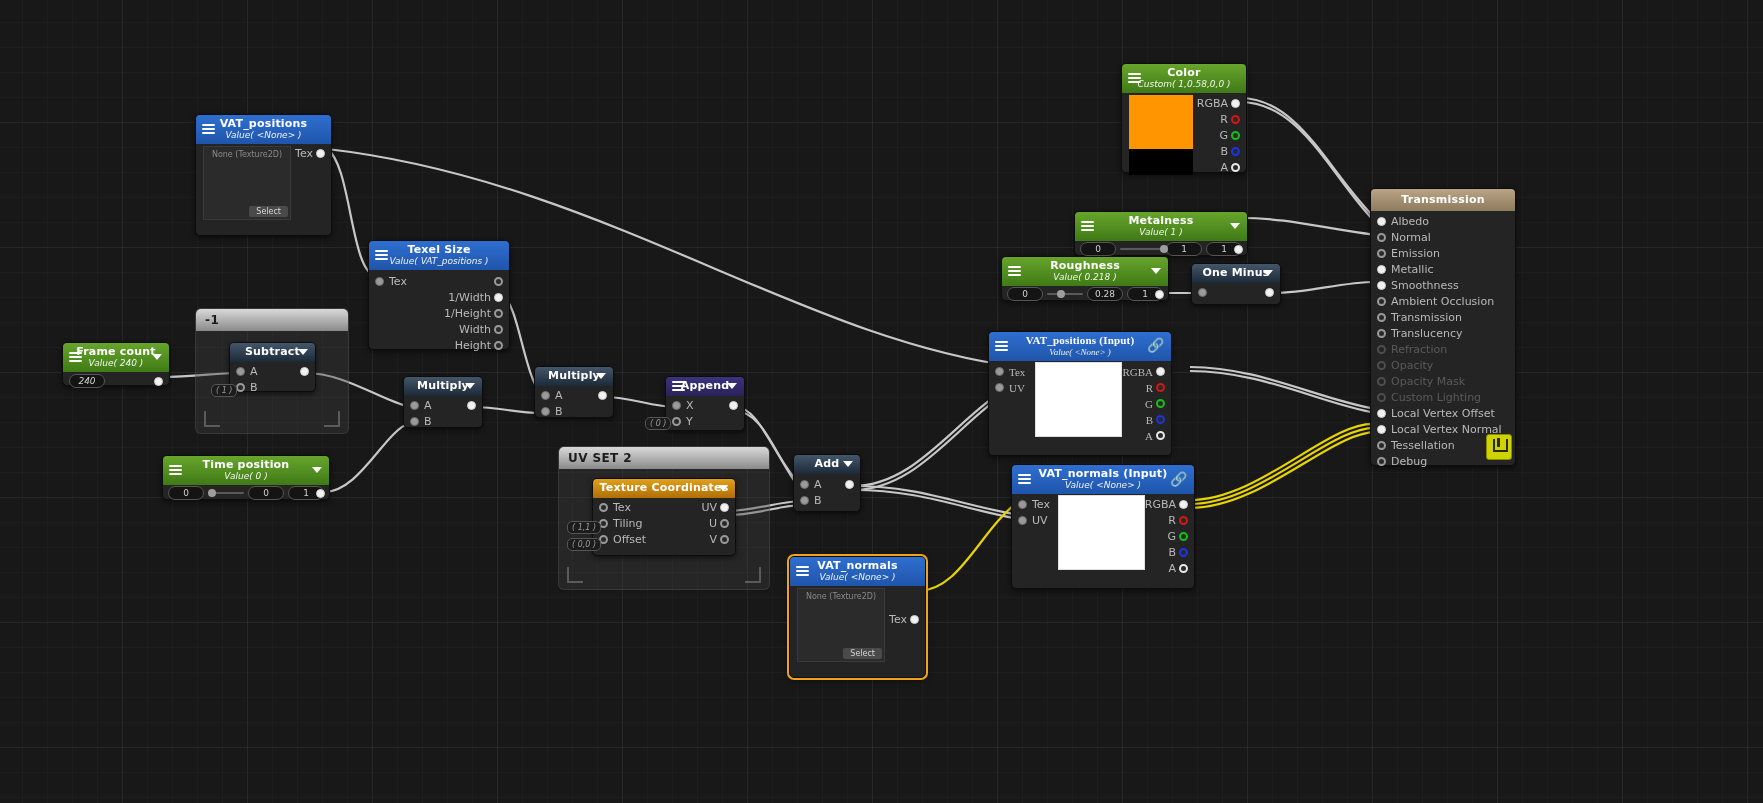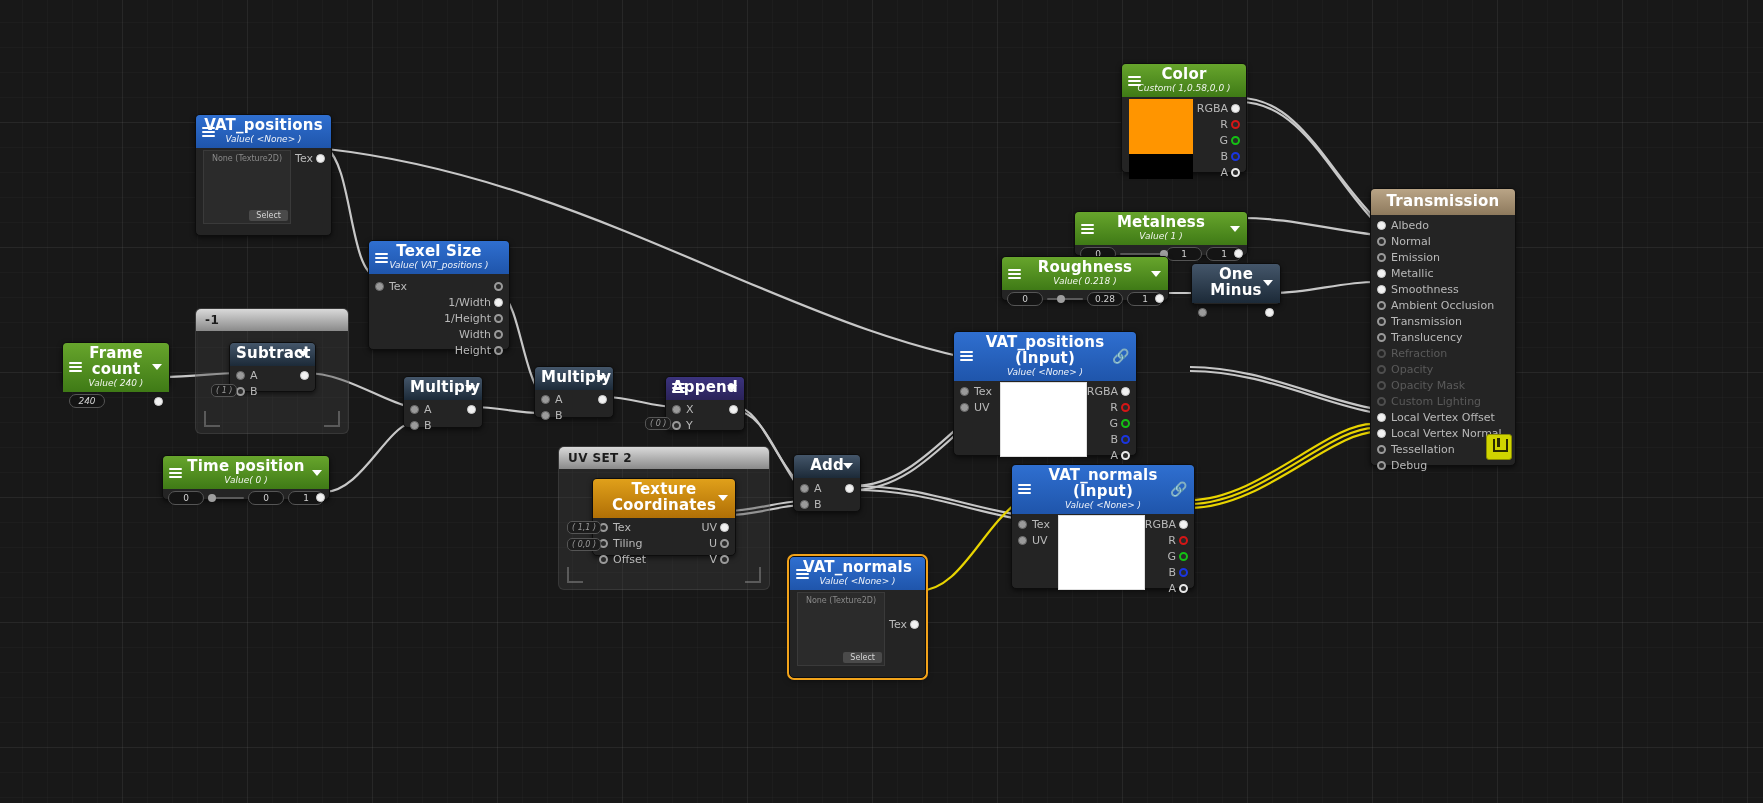--- a/index.html
+++ b/index.html
@@ -32,21 +32,21 @@
     box-sizing:border-box;
   }
   .node-head{
     position:relative;
     border-radius:4px 4px 0 0;
     padding:3px 6px 4px 6px;
     text-align:center;
     color:#fff;
     line-height:1.05;
   }
-  .node-title{font-size:15px;font-weight:bold;letter-spacing:.2px;}
+  .node-title{font-size:11px;font-weight:bold;letter-spacing:.2px;}
   .node-sub{font-size:9px;font-style:italic;opacity:.92;margin-top:1px;}
   .burger{
     position:absolute;left:6px;top:50%;transform:translateY(-50%);
     width:13px;height:10px;display:flex;flex-direction:column;justify-content:space-between;
   }
   .burger i{display:block;height:2px;background:#fff;border-radius:1px;}
   .caret{
     position:absolute;right:7px;top:50%;transform:translateY(-50%);
     width:0;height:0;border-left:5px solid transparent;border-right:5px solid transparent;
     border-top:6px solid #fff;
@@ -552,21 +552,21 @@
     <div class="node-head h-steel">
       <div class="node-title">One Minus</div>
       <span class="caret"></span>
     </div>
     <div style="position:relative;height:20px;">
       <span class="dot filled" style="left:6px;top:5px;"></span>
       <span class="dot white" style="right:6px;top:5px;"></span>
     </div>
   </div>
 
-  <div class="node" style="left:953px;top:331px;width:184px;height:125px;">
+  <div class="node" style="left:988px;top:331px;width:184px;height:125px;font-family:Liberation Serif, serif;">
     <div class="node-head h-blue">
       <span class="burger">
           <i></i>
           <i></i>
           <i></i>
         </span>
       <div class="node-title">VAT_positions (Input)</div>
       <div class="node-sub">Value( &lt;None&gt; )</div>
       <span class="link-ico">🔗</span>
     </div>

